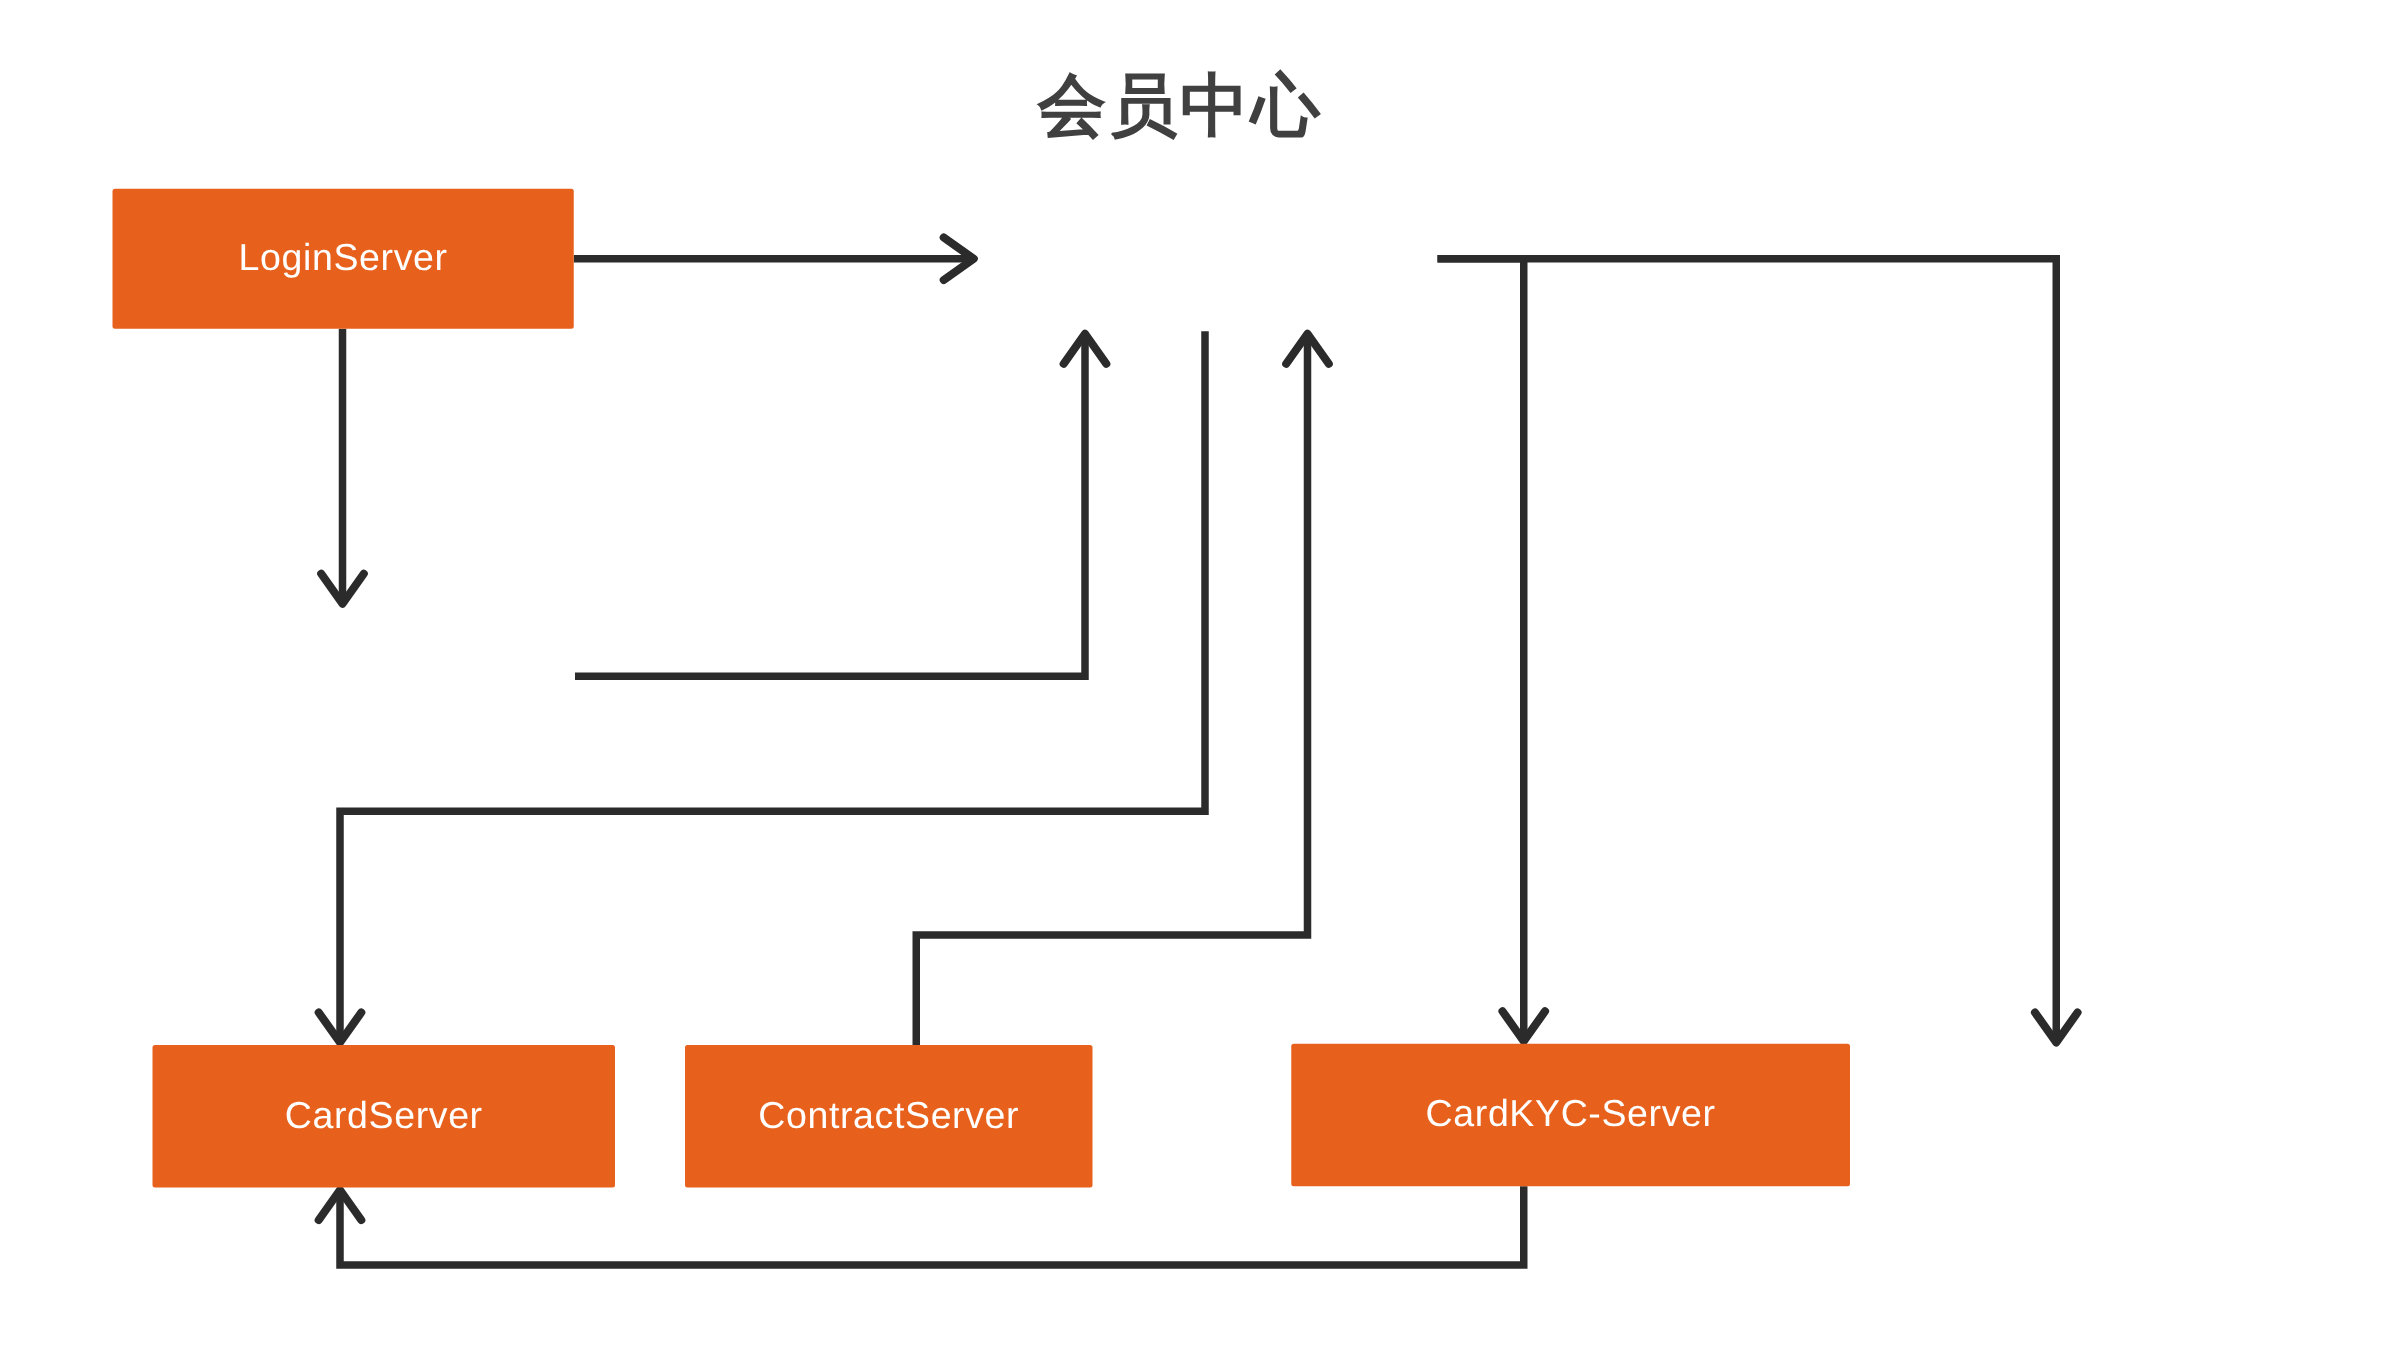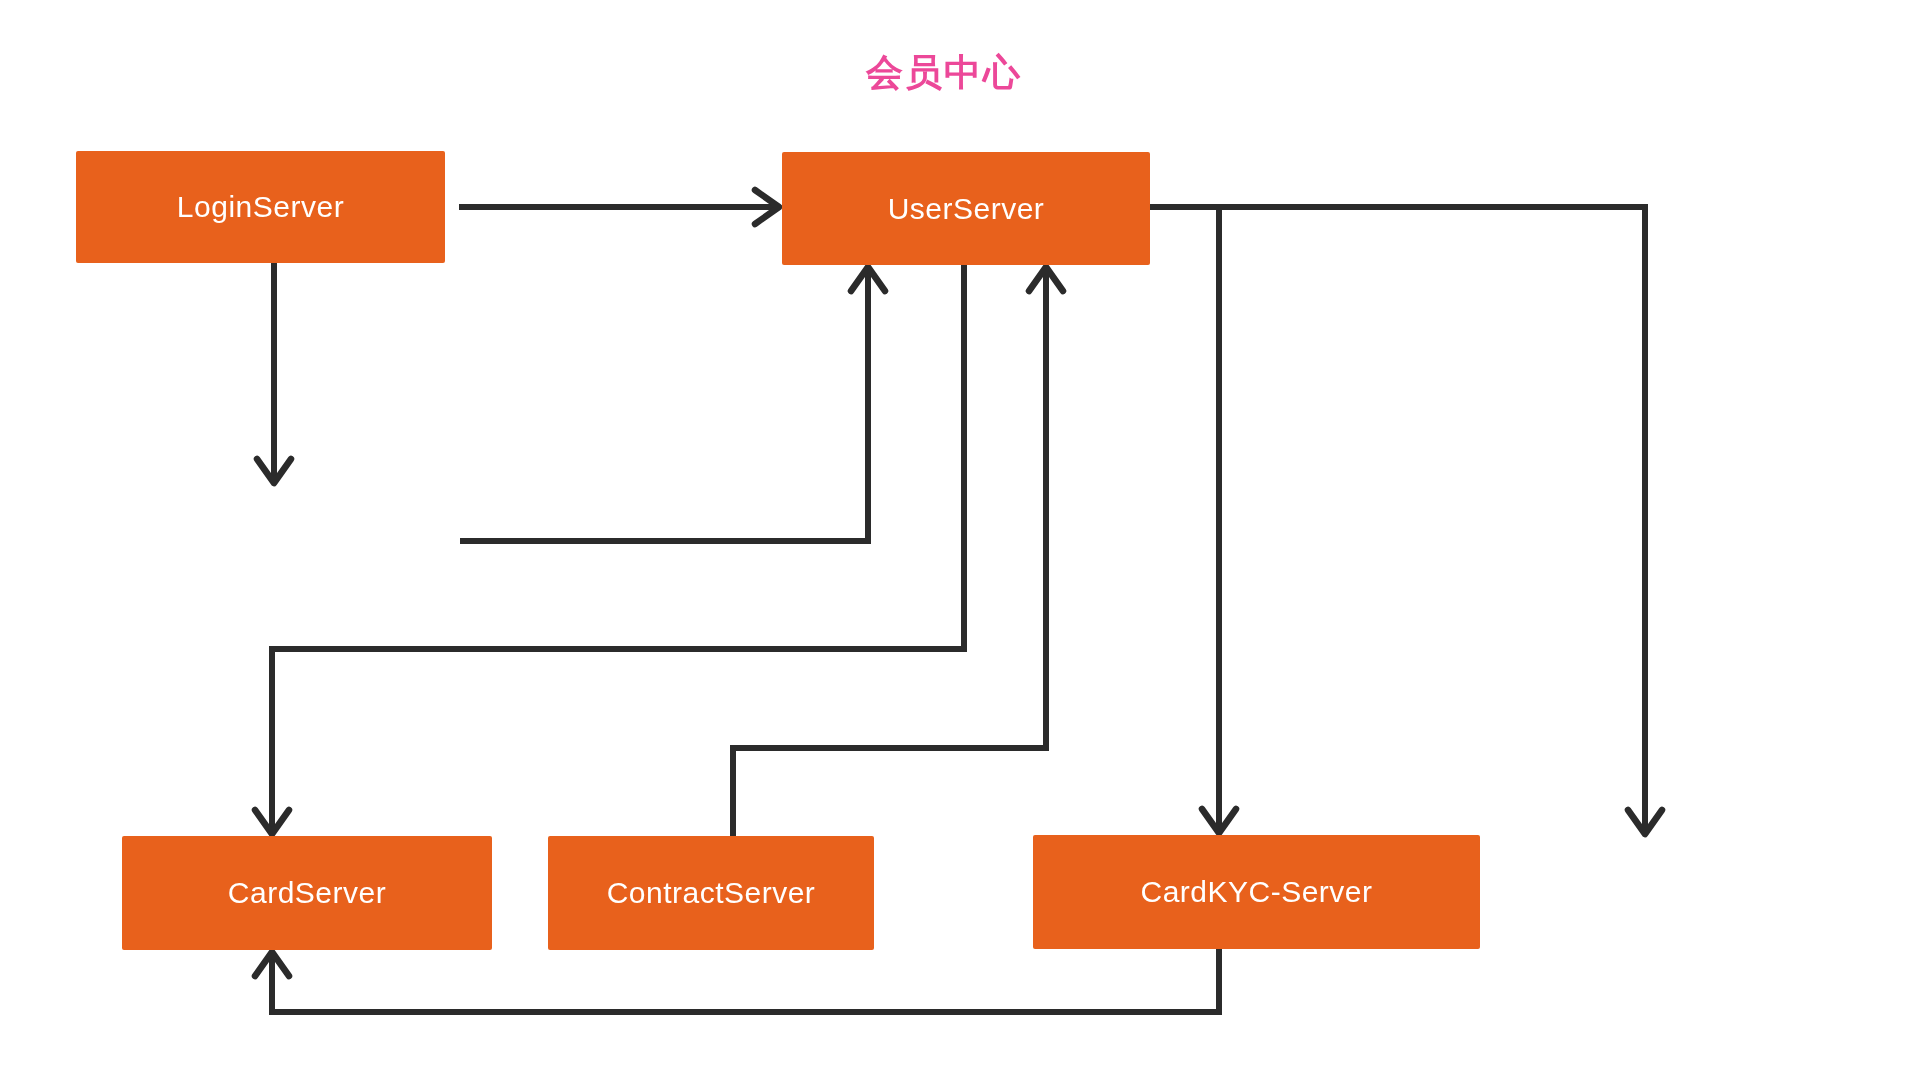--- a/index.html
+++ b/index.html
@@ -13,24 +13,24 @@
     width: 1920px;
     height: 1080px;
     background: #ffffff;
     overflow: hidden;
   }
   .diagram-title {
     position: absolute;
     left: 944px;
     top: 48px;
     transform: translateX(-50%);
-    font-size: 37px;
+    font-size: 55px;
     font-weight: 600;
     letter-spacing: 2px;
-    color: #ec4899;
+    color: #404040;
     white-space: nowrap;
   }
   .edges-layer {
     position: absolute;
     left: 0;
     top: 0;
     width: 1920px;
     height: 1080px;
   }
   .edge {
@@ -46,21 +46,21 @@
     border-radius: 2px;
     display: flex;
     align-items: center;
     justify-content: center;
     color: #ffffff;
     font-size: 30px;
     font-weight: 500;
     letter-spacing: 0.5px;
     white-space: nowrap;
   }
-  .node-login    { left: 76px;   top: 151px; width: 369px; height: 112px; }
+  .node-login    { left: 90px;   top: 151px; width: 369px; height: 112px; }
   .node-user     { left: 782px;  top: 152px; width: 368px; height: 113px; }
   .node-security { left: 90px;   top: 485px; width: 370px; height: 112px; }
   .node-card     { left: 90px;   top: 836px; width: 370px; height: 114px; margin-left: 32px; }
   .node-contract { left: 548px;  top: 836px; width: 326px; height: 114px; }
   .node-cardkyc  { left: 1033px; top: 835px; width: 447px; height: 114px; }
   .node-idkyc    { left: 1461px; top: 836px; width: 369px; height: 113px; }
 </style>
 </head>
 <body>
 
@@ -89,23 +89,20 @@
 
     <polyline class="edge" points="1150,207 1645,207 1645,834" marker-end="url(#arrowhead)"></polyline>
 
     <polyline class="edge" points="1219,949 1219,1012 272,1012 272,952" marker-end="url(#arrowhead)"></polyline>
   </svg>
 
   <div class="node node-login">
     <span>LoginServer</span>
   </div>
 
-  <div class="node node-user">
-    <span>UserServer</span>
-  </div>
 
 
   <div class="node node-card">
     <span>CardServer</span>
   </div>
 
   <div class="node node-contract">
     <span>ContractServer</span>
   </div>
 

